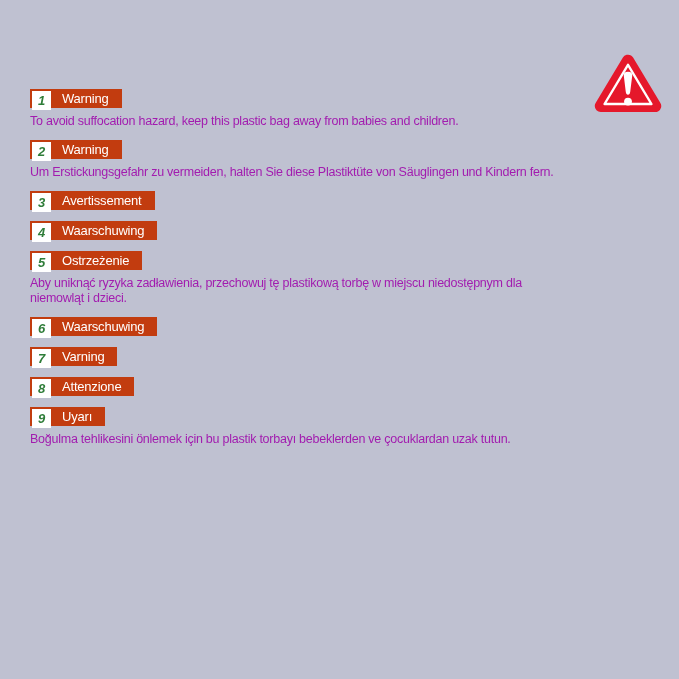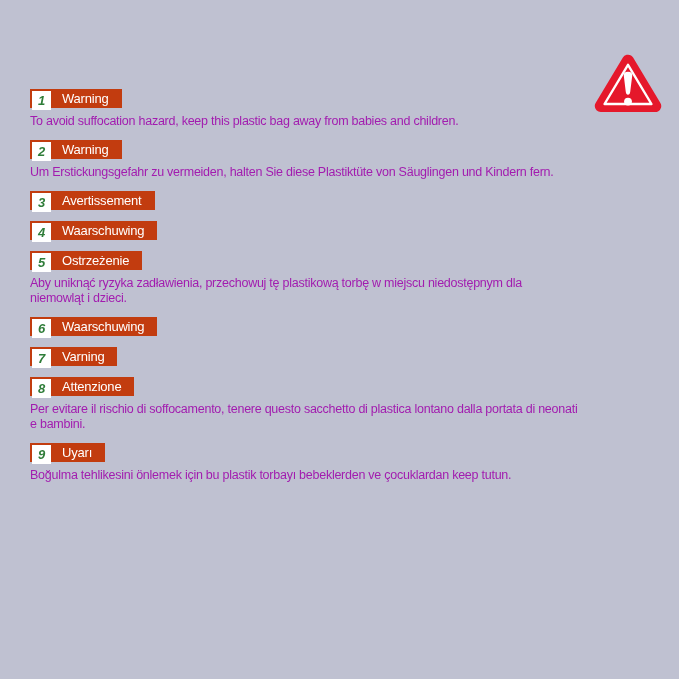--- a/index.html
+++ b/index.html
@@ -136,25 +136,23 @@
       <span class="num-badge">7</span>
       <span class="heading-label">Varning</span>
     </div>
   </section>
 
   <section class="warn-section">
     <div class="heading-bar">
       <span class="num-badge">8</span>
       <span class="heading-label">Attenzione</span>
     </div>
-    <p class="body-text">Per evitare il rischio di soffocamento, tenere questo sacchetto di plastica lontano dalla portata di neonati
-e bambini.</p>
   </section>
 
   <section class="warn-section">
     <div class="heading-bar">
       <span class="num-badge">9</span>
       <span class="heading-label">Uyarı</span>
     </div>
-    <p class="body-text">Boğulma tehlikesini önlemek için bu plastik torbayı bebeklerden ve çocuklardan keep tutun.</p>
+    <p class="body-text">Boğulma tehlikesini önlemek için bu plastik torbayı bebeklerden ve çocuklardan uzak tutun.</p>
   </section>
 
 </div>
 
 </body></html>

